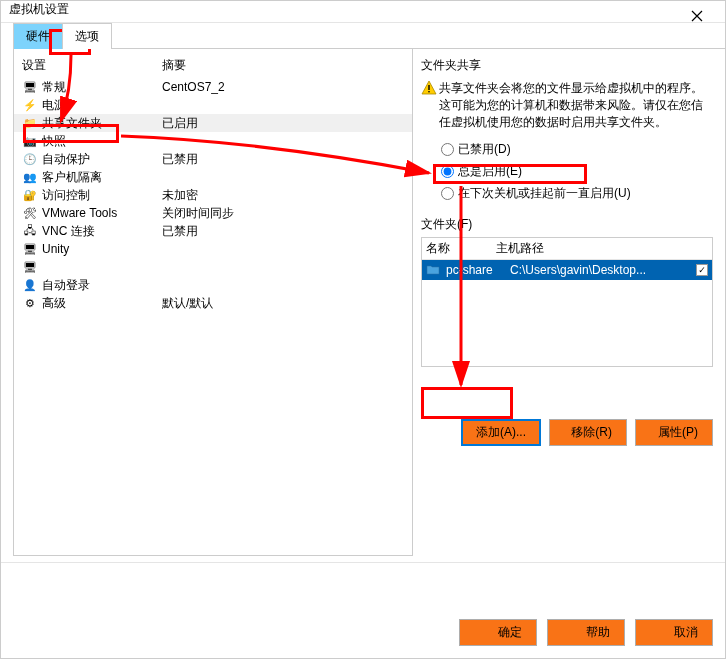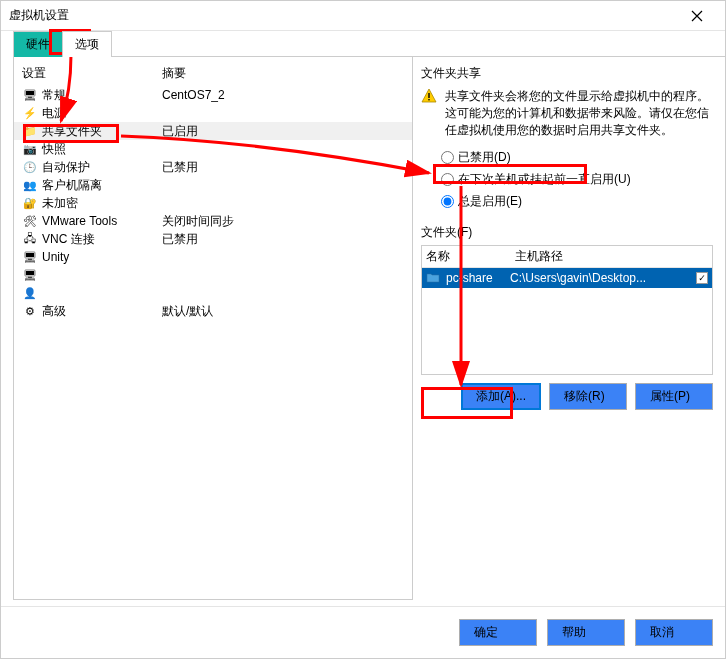--- a/index.html
+++ b/index.html
@@ -1,57 +1,57 @@
 <!DOCTYPE html>
 <html><head>
 <meta charset="utf-8">
 <style>
   * { box-sizing: border-box; margin: 0; padding: 0; }
   body { font-family: "Microsoft YaHei", "Segoe UI", Tahoma, sans-serif; font-size: 12px; background: #fff; color: #000; }
   .window { width: 726px; height: 659px; border: 1px solid #ccc; display: flex; flex-direction: column; background: #fff; position: relative; }
-  .titlebar { height: 30px; display: flex; align-items: center; padding: 0 8px; background: #fff; border-bottom: 1px solid #e5e5e5; }
+  .titlebar { height: 22px; display: flex; padding: 0 8px; background: #fff; border-bottom: 1px solid #e5e5e5; }
   .titlebar .title { flex: 1; }
   .close-btn { width: 40px; height: 30px; display: flex; align-items: center; justify-content: center; cursor: pointer; font-size: 14px; }
   .tabs { display: flex; align-items: flex-end; padding-left: 12px; background: #fff; }
-  .tab { padding: 4px 12px; border: 1px solid #ccc; border-bottom: none; background: #14b8a6; margin-right: -1px; cursor: pointer; position: relative; }
+  .tab { padding: 4px 12px; border: 1px solid #ccc; border-bottom: none; background: #7dd3fc; margin-right: -1px; cursor: pointer; position: relative; }
   .tab.active { background: #fff; z-index: 2; }
   .tabs-line { border-bottom: 1px solid #ccc; flex: 1; height: 1px; align-self: flex-end; }
   .content { flex: 1; display: flex; padding: 0 8px 0 0; }
   .left-panel { width: 400px; border: 1px solid #ccc; margin: 0 6px 6px 12px; margin-top: -1px; padding: 8px 0 0 0; display: flex; flex-direction: column; }
   .list-header { display: flex; padding: 0 8px 4px 8px; font-weight: 400; justify-content: center; }
   .col-setting { width: 140px; }
   .col-summary { flex: 1; }
   .list { flex: 1; overflow: auto; }
   .list-item { display: flex; align-items: center; height: 18px; padding: 0 0 0 8px; cursor: pointer; }
   .list-item.selected { background: #f0f0f0; }
   .list-item .icon { width: 16px; height: 16px; margin-right: 4px; display: inline-flex; align-items: center; justify-content: center; font-size: 11px; }
   .list-item .label { width: 120px; }
   .list-item .summary { flex: 1; }
   .right-panel { flex: 1; padding: 8px 4px 0 2px; display: flex; flex-direction: column; }
   .group { margin-bottom: 12px; }
   .group-title { font-size: 12px; margin-bottom: 4px; }
-  .warning-box { display: flex; gap: 8px; padding: 2px 0 8px 0; }
+  .warning-box { display: flex; gap: 2px; padding: 2px 0 8px 0; }
   .warning-icon { width: 16px; height: 16px; flex-shrink: 0; }
   .warning-text { line-height: 1.4; }
   .radios { padding-left: 20px; }
   .radio-row { display: flex; align-items: center; height: 22px; gap: 4px; }
   .radio-row input { margin: 0; }
   .folder-box { border: 1px solid #ccc; height: 130px; display: flex; flex-direction: column; overflow: hidden; }
   .folder-header { display: flex; background: #fff; border-bottom: 1px solid #e5e5e5; height: 22px; align-items: center; padding-left: 4px; }
   .folder-header .fh-name { width: 70px; }
-  .folder-header .fh-path { flex: 1; margin-left: 19px; }
+  .folder-header .fh-path { flex: 1; }
   .folder-list { flex: 1; }
   .folder-row { display: flex; align-items: center; height: 20px; background: #0063b1; color: #fff; padding-left: 4px; }
   .folder-row .ficon { width: 16px; height: 16px; margin-right: 4px; }
   .folder-row .fname { width: 64px; }
   .folder-row .fpath { flex: 1; overflow: hidden; white-space: nowrap; text-overflow: ellipsis; }
   .folder-row .fcheck { width: 20px; display: flex; align-items: center; justify-content: center; }
   .folder-row .fcheck .cb { width: 12px; height: 12px; background: #fff; border: 1px solid #999; display: inline-flex; align-items: center; justify-content: center; font-size: 9px; color: #000; }
   .folder-buttons { display: flex; gap: 8px; justify-content: flex-end; margin-top: 8px; }
-  .btn { border: 1px solid #adadad; background: #3b82f6; padding: 4px 14px; cursor: pointer; font-size: 12px; font-family: inherit; min-width: 78px; text-align: left; }
+  .btn { border: 1px solid #adadad; background: #f97316; padding: 4px 14px; cursor: pointer; font-size: 12px; font-family: inherit; min-width: 78px; text-align: right; margin-top: 44px; }
   .btn.focus { border: 2px solid #0078d7; padding: 3px 13px; }
   .footer { display: flex; justify-content: flex-end; gap: 10px; padding: 12px; border-top: 1px solid #e5e5e5; }
   
   .anno { position: absolute; pointer-events: none; }
   .box-red { border: 3px solid #ff0000; }
   .arrow-svg { position: absolute; pointer-events: none; }
 </style>
 </head>
 <body>
 
@@ -105,20 +105,21 @@
             <span class="label">自动保护</span>
             <span class="summary">已禁用</span>
           </div>
           <div class="list-item">
             <span class="icon">👥</span>
             <span class="label">客户机隔离</span>
             <span class="summary"></span>
           </div>
           <div class="list-item">
             <span class="icon">🔐</span>
+            <span class="label">访问控制</span>
             <span class="summary">未加密</span>
           </div>
           <div class="list-item">
             <span class="icon">🛠</span>
             <span class="label">VMware Tools</span>
             <span class="summary">关闭时间同步</span>
           </div>
           <div class="list-item">
             <span class="icon">🖧</span>
             <span class="label">VNC 连接</span>
@@ -128,20 +129,21 @@
             <span class="icon">🖥</span>
             <span class="label">Unity</span>
             <span class="summary"></span>
           </div>
           <div class="list-item">
             <span class="icon">🖥</span>
             <span class="summary"></span>
           </div>
           <div class="list-item">
             <span class="icon">👤</span>
+            <span class="label">自动登录</span>
           </div>
           <div class="list-item">
             <span class="icon">⚙</span>
             <span class="label">高级</span>
             <span class="summary">默认/默认</span>
           </div>
         </div>
     </div>
 
     <div class="right-panel">
@@ -153,27 +155,27 @@
             <rect x="7.3" y="5" width="1.4" height="5" fill="#000"></rect>
               <rect x="7.3" y="11" width="1.4" height="1.4" fill="#000"></rect>
           </svg>
           <div class="warning-text">共享文件夹会将您的文件显示给虚拟机中的程序。这可能为您的计算机和数据带来风险。请仅在您信任虚拟机使用您的数据时启用共享文件夹。</div>
         </div>
         <div class="radios">
           <label class="radio-row">
             <input type="radio" name="share" style="">
             <span>已禁用(D)</span>
           </label>
+          <label class="radio-row" id="radio-always">
+            <input type="radio" name="share" checked="" style="">
+            <span>总是启用(E)</span>
+          </label>
           <label class="radio-row">
             <input type="radio" name="share" style="">
             <span>在下次关机或挂起前一直启用(U)</span>
-          </label>
-          <label class="radio-row" id="radio-always">
-            <input type="radio" name="share" checked="" style="">
-            <span>总是启用(E)</span>
           </label>
         </div>
       </div>
 
       <div class="group">
         <div class="group-title">文件夹(F)</div>
         <div class="folder-box">
           <div class="folder-header">
             <div class="fh-name">名称</div>
             <div class="fh-path">主机路径</div>

